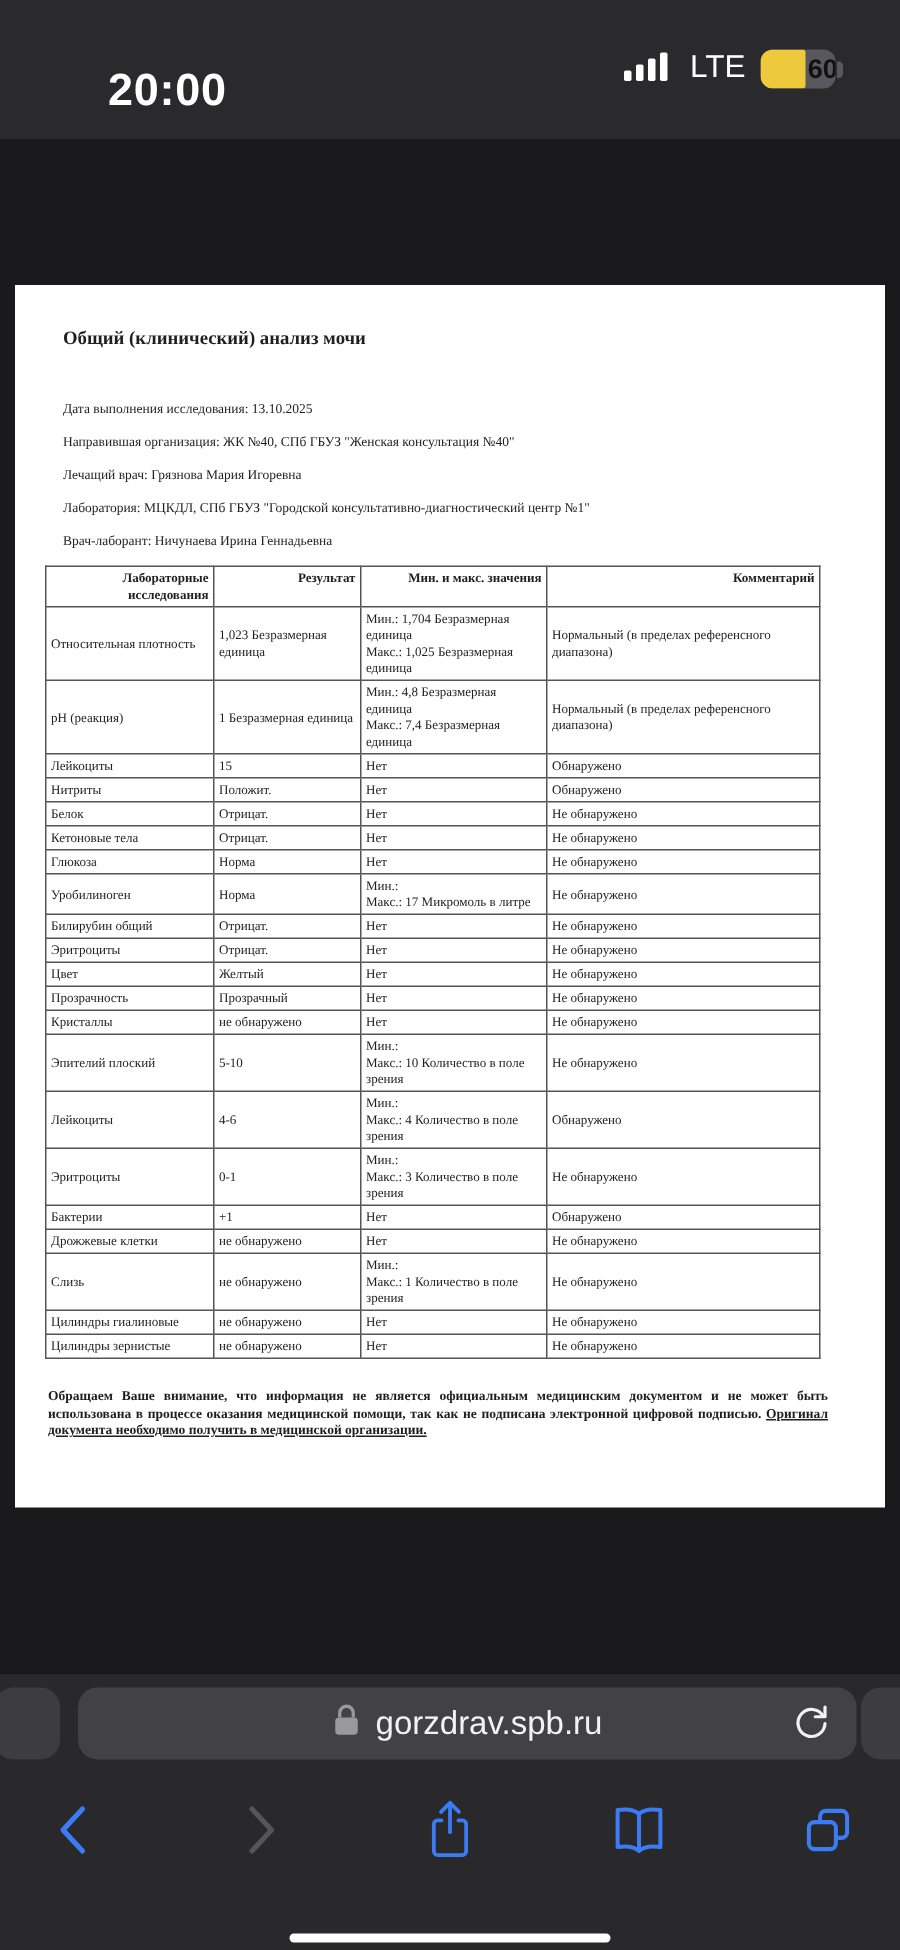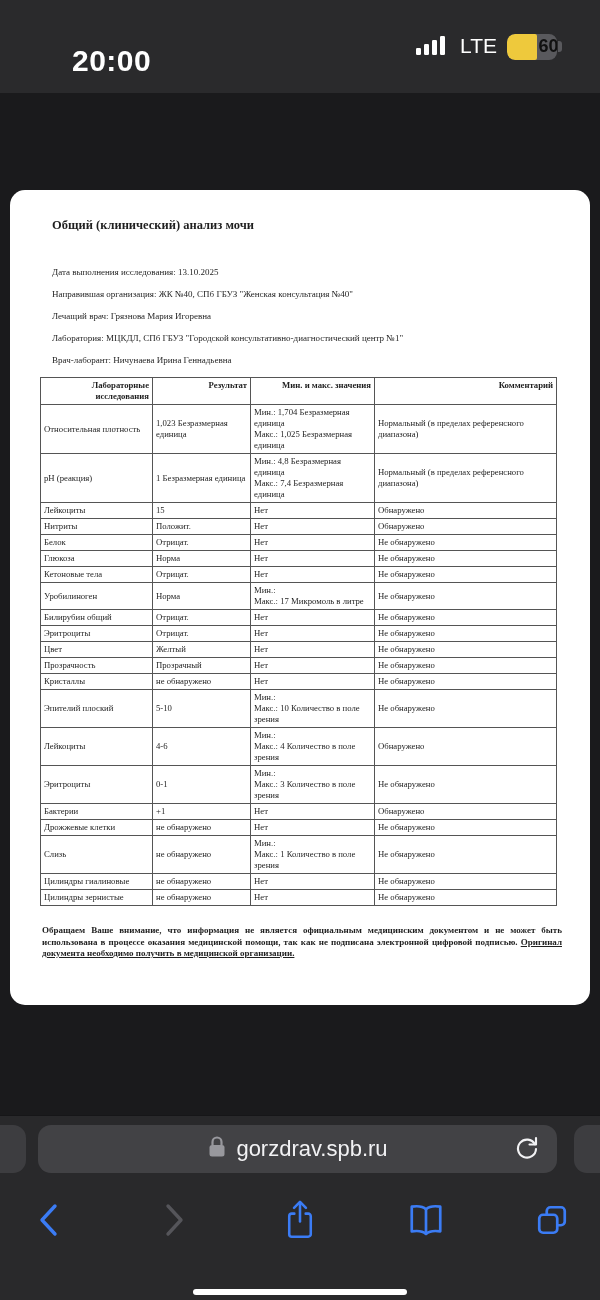--- a/index.html
+++ b/index.html
@@ -15,40 +15,40 @@
   .network-label{color:#fff;font-size:21px;font-weight:500;}
   .battery{position:relative;width:50px;height:26px;border-radius:8px;background:#59595d;overflow:hidden;}
   .battery-fill{position:absolute;left:0;top:0;bottom:0;background:#eec93c;border-radius:8px 2px 2px 8px;}
   .battery-text{position:absolute;inset:0;display:flex;align-items:center;justify-content:center;
                 color:#111;font-size:18px;font-weight:700;padding-left:33px;}
   .battery-cap{width:4px;height:11px;background:#59595d;border-radius:0 3px 3px 0;margin-left:1px;}
 
   
   .pdf-area{position:absolute;top:93px;left:0;width:600px;height:1022px;background:#1a1a1c;}
   .page{position:absolute;top:97px;left:10px;width:580px;height:815px;background:#fff;
-        box-sizing:border-box;padding:28px 28px 0 30px;color:#1f1f1f;
-        font-family:"Liberation Serif",serif;border-radius:15px;}
+        box-sizing:border-box;padding:28px 28px 0 20px;color:#1f1f1f;
+        font-family:"Liberation Serif",serif;}
   .doc-title{margin:0 0 34px 12px;font-size:12.5px;font-weight:700;}
   .doc-meta p{margin:0 0 11px 12px;font-size:9px;line-height:11px;}
 
   table.results{border-collapse:collapse;table-layout:fixed;width:516px;margin:7px 0 0 0;
                 font-size:8.7px;line-height:11px;}
   table.results th,table.results td{border:1px solid #555;padding:2px 3px;
                 overflow:hidden;white-space:pre-line;}
   table.results th{text-align:right;font-weight:700;vertical-align:top;}
   table.results td{vertical-align:middle;}
 
   .disclaimer{margin:19px 0 0 2px;width:520px;font-size:9px;line-height:11.5px;
               font-weight:700;text-align:justify;}
   .disclaimer .u{text-decoration:underline;}
 
   
   .bottom-chrome{position:absolute;top:1115px;left:0;width:600px;height:185px;background:#29292b;
                  border-top:1px solid #161618;box-sizing:border-box;}
-  .url-row{position:relative;height:66px;}
+  .url-row{position:relative;height:66px;margin-left:14px;}
   .stub{position:absolute;top:9px;height:48px;background:#3d3d40;border-radius:13px;}
   .stub.left{left:-18px;width:44px;}
   .stub.right{right:-18px;width:44px;}
   .url-pill{position:absolute;top:9px;left:38px;width:519px;height:48px;background:#424245;
             border-radius:13px;display:flex;align-items:center;justify-content:center;gap:9px;}
   .url-text{color:#f2f2f4;font-size:22px;}
   .refresh-btn{position:absolute;right:13px;top:7px;width:34px;height:34px;display:flex;
                align-items:center;justify-content:center;background:none;border:none;padding:0;}
   .toolbar{display:flex;justify-content:space-between;align-items:center;padding:16px 28px 0 28px;}
   .tool-btn{background:none;border:none;padding:0;width:40px;height:44px;display:flex;
@@ -134,28 +134,28 @@
               <td>Нет</td>
               <td>Обнаружено</td>
             </tr>
             <tr>
               <td>Белок</td>
               <td>Отрицат.</td>
               <td>Нет</td>
               <td>Не обнаружено</td>
             </tr>
             <tr>
+              <td>Кетоновые тела</td>
+              <td>Отрицат.</td>
+              <td>Нет</td>
+              <td>Не обнаружено</td>
+            </tr>
+            <tr>
               <td>Глюкоза</td>
               <td>Норма</td>
-              <td>Нет</td>
-              <td>Не обнаружено</td>
-            </tr>
-            <tr>
-              <td>Кетоновые тела</td>
-              <td>Отрицат.</td>
               <td>Нет</td>
               <td>Не обнаружено</td>
             </tr>
             <tr>
               <td>Уробилиноген</td>
               <td>Норма</td>
               <td>Мин.:
 Макс.: 17 Микромоль в литре</td>
               <td>Не обнаружено</td>
             </tr>

